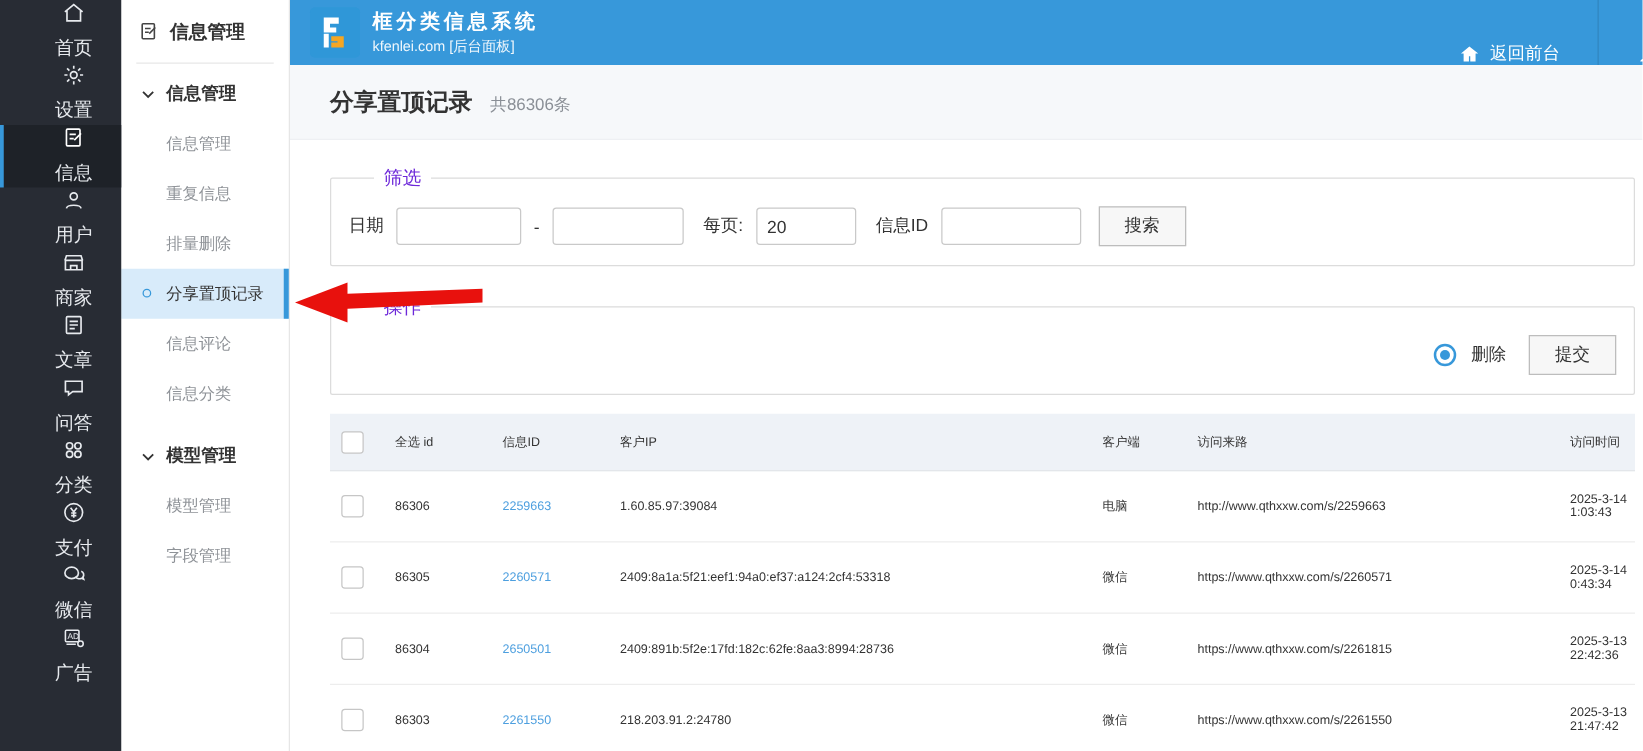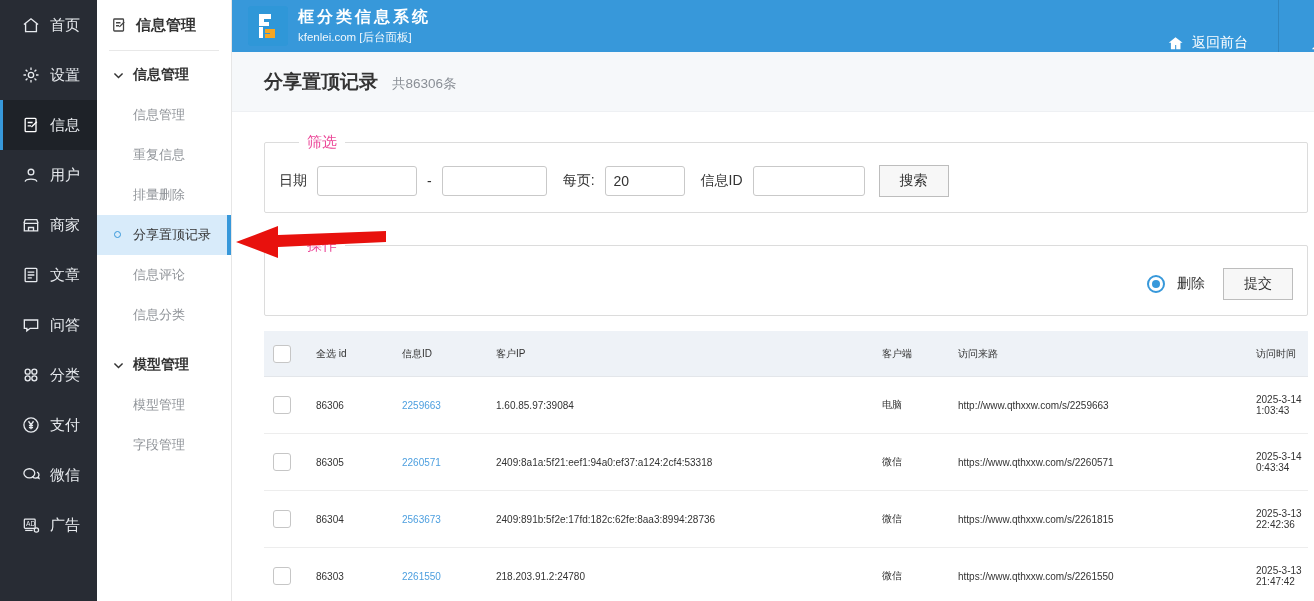--- a/index.html
+++ b/index.html
@@ -2,21 +2,21 @@
 <html><head>
 <meta charset="utf-8">
 <style>
   * { margin:0; padding:0; box-sizing:border-box; }
   html,body { width:1314px; height:601px; overflow:hidden; background:#fff;
     font-family:"Liberation Sans","DejaVu Sans",sans-serif; color:#333; }
 
   
   .sidebar { position:absolute; left:0; top:0; width:97px; height:601px; background:#282c34; z-index:30; }
   .side-item { height:50px; display:flex; align-items:center; padding-left:18px; cursor:pointer;
-    color:#e7eaee; font-size:15px; gap:9px; border-left:3px solid transparent; }
+    color:#e7eaee; font-size:15px; gap:9px; border-left:3px solid transparent;flex-direction:column; }
   .side-item .ic { width:20px; height:20px; display:inline-flex; }
   .side-item.active { background:#1e2228; border-left:3px solid #3798da; }
   .ic svg { width:100%; height:100%; }
 
   
   .submenu { position:absolute; left:97px; top:0; width:135px; height:601px; background:#ffffff;
     border-right:1px solid #e6e6e6; z-index:20; }
   .submenu-brand { height:50px; display:flex; align-items:center; gap:8px; padding-left:13px;
     font-size:15px; font-weight:bold; color:#333; }
   .submenu-divider { height:1px; background:#e8e8e8; margin:0 12px 4px 12px; }
@@ -46,21 +46,21 @@
 
   
   .main { position:absolute; left:232px; top:52px; right:0; bottom:0; background:#fff; overflow:hidden; }
   .title-band { height:60px; background:#f6f8fa; display:flex; align-items:center; gap:14px; padding-left:32px;
     border-bottom:1px solid #eef0f3; }
   .page-title { font-size:19px; font-weight:bold; color:#333; }
   .page-count { font-size:13.5px; color:#8a8f96; padding-top:4px; }
   .content { padding:21px 6px 0 32px; }
 
   fieldset { border:1px solid #dcdcdc; border-radius:2px; padding:13px 14px 15px 14px; }
-  fieldset legend { margin-left:20px; padding:0 8px; font-size:15px; color:#ec4899;font-family:Liberation Mono, monospace; }
+  fieldset legend { margin-left:20px; padding:0 8px; font-size:15px; color:#6d28d9;font-family:Liberation Mono, monospace; }
   .filter-row { display:flex; align-items:center; gap:10px; font-size:14px; }
   .filter-row label { color:#333; }
   .txt { height:30px; border:1px solid #c9c9c9; border-radius:3px; background:#fff; padding:0 8px;
     font-size:14px; font-family:inherit; color:#333; outline:none; }
   .w100 { width:100px; } .w105 { width:105px; } .w80 { width:80px; } .w112 { width:112px; }
   .btn { height:32px; padding:0 20px; border:1px solid #bdbdbd; border-radius:0; background:#f7f7f7;
     font-size:14px; font-family:inherit; color:#333; cursor:pointer; }
   .ops-fieldset { margin-top:23px; }
   .ops-row { display:flex; align-items:center; gap:12px; font-size:14px;justify-content:flex-end; }
   .radio { width:18px; height:18px; border:2px solid #3798da; border-radius:50%; background:#fff;
@@ -338,21 +338,21 @@
         <a class="link">2260571</a>
         <span>2409:8a1a:5f21:eef1:94a0:ef37:a124:2cf4:53318</span>
         <span>微信</span>
         <span>https://www.qthxxw.com/s/2260571</span>
         <span>2025-3-14 0:43:34</span>
       </div>
 
       <div class="trow tbody-row">
         <span class="cb"></span>
         <span class="cell-id">86304</span>
-        <a class="link">2563673</a>
+        <a class="link">2650501</a>
         <span>2409:891b:5f2e:17fd:182c:62fe:8aa3:8994:28736</span>
         <span>微信</span>
         <span>https://www.qthxxw.com/s/2261815</span>
         <span>2025-3-13 22:42:36</span>
       </div>
 
       <div class="trow tbody-row">
         <span class="cb"></span>
         <span class="cell-id">86303</span>
         <a class="link">2261550</a>

